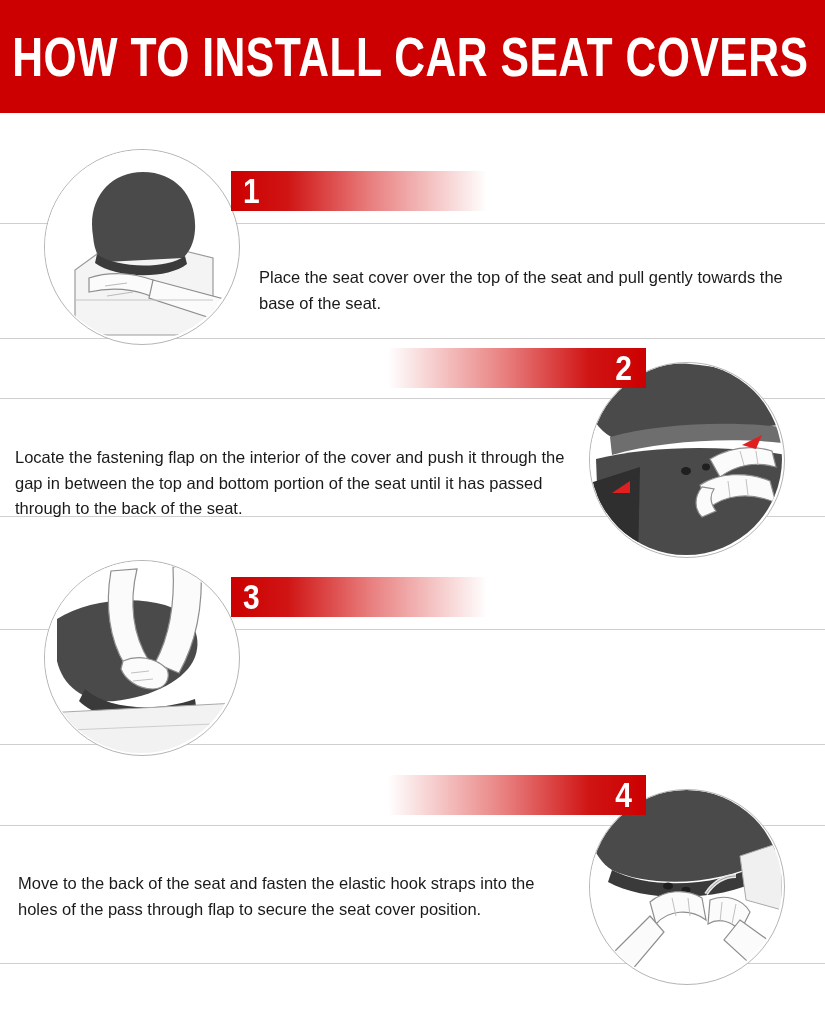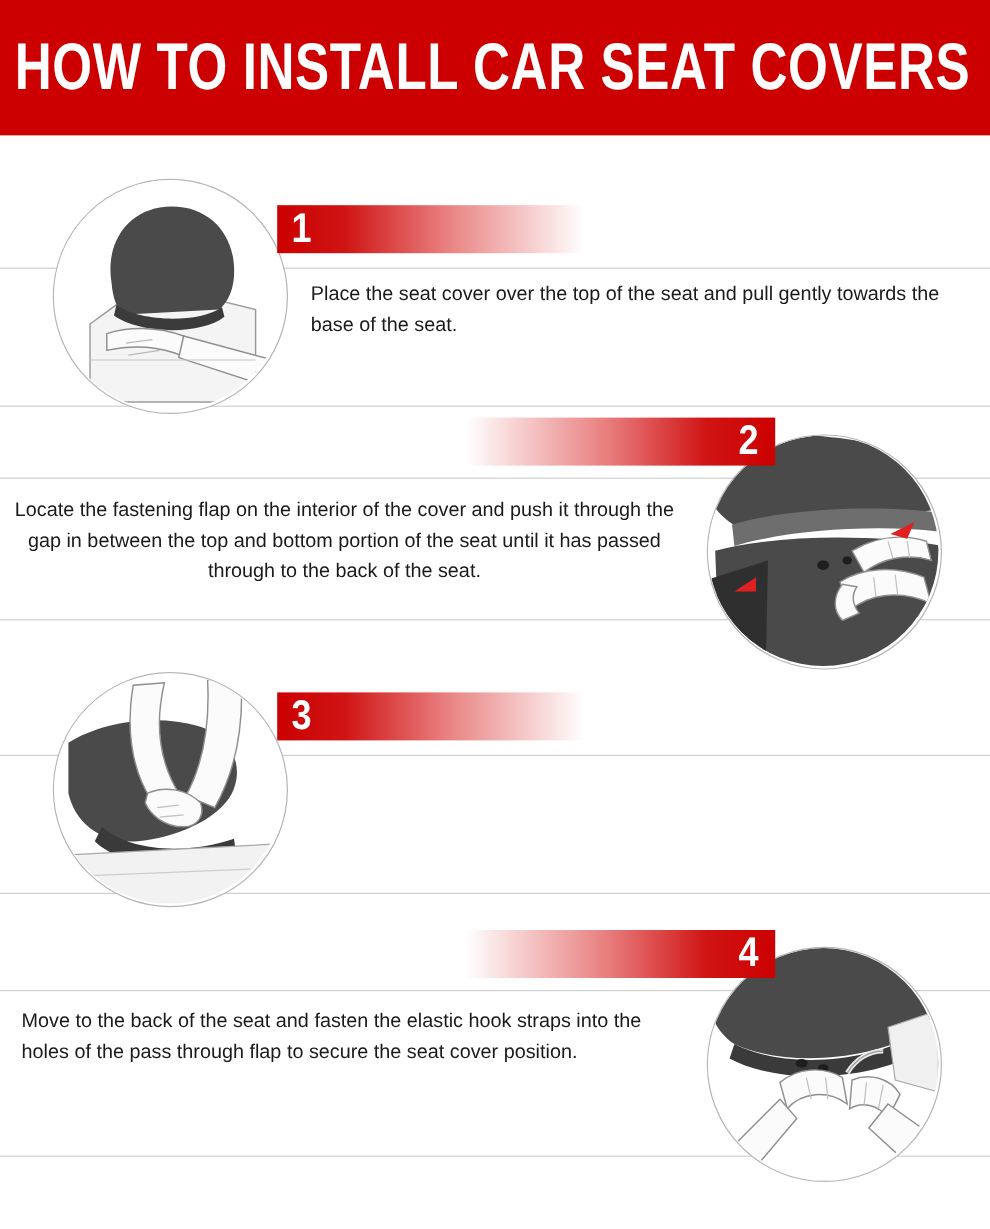--- a/index.html
+++ b/index.html
@@ -93,20 +93,21 @@
     line-height: 1;
   }
 
   
   .step-text {
     position: absolute;
     font-family: "Liberation Sans", sans-serif;
     font-size: 16.5px;
     line-height: 1.55;
     color: #1a1a1a;
+    margin-top: 32px;
   }
 
   
   .circle {
     position: absolute;
     border-radius: 50%;
     border: 1px solid #b5b5b5;
     background: #ffffff;
     overflow: hidden;
   }
@@ -116,21 +117,21 @@
   
   .s1-circle { left: 44px;  top: 16px;  width: 194px; height: 194px; }
   .s1-banner { left: 231px; top: 38px;  width: 244px; }
   .s1-text   { left: 259px; top: 100px; width: 530px; }
   .s1-rule-a { top: 90px; }
   .s1-rule-b { top: 205px; }
 
   
   .s2-circle { left: 589px; top: 26px;  width: 194px; height: 194px; }
   .s2-banner { left: 388px; top: 12px;  width: 244px; }
-  .s2-text   { left: 2px;  top: 77px;  width: 570px; text-align: center; }
+  .s2-text   { left: 15px;  top: 77px;  width: 570px; }
   .s2-rule-a { top: 62px; }
   .s2-rule-b { top: 180px; }
 
   
   .s3-circle { left: 44px;  top: 10px;  width: 194px; height: 194px; }
   .s3-banner { left: 231px; top: 27px;  width: 244px; }
   .s3-text   { left: 259px; top: 90px;  width: 530px; }
   .s3-rule-a { top: 79px; }
   .s3-rule-b { top: 194px; }
 

